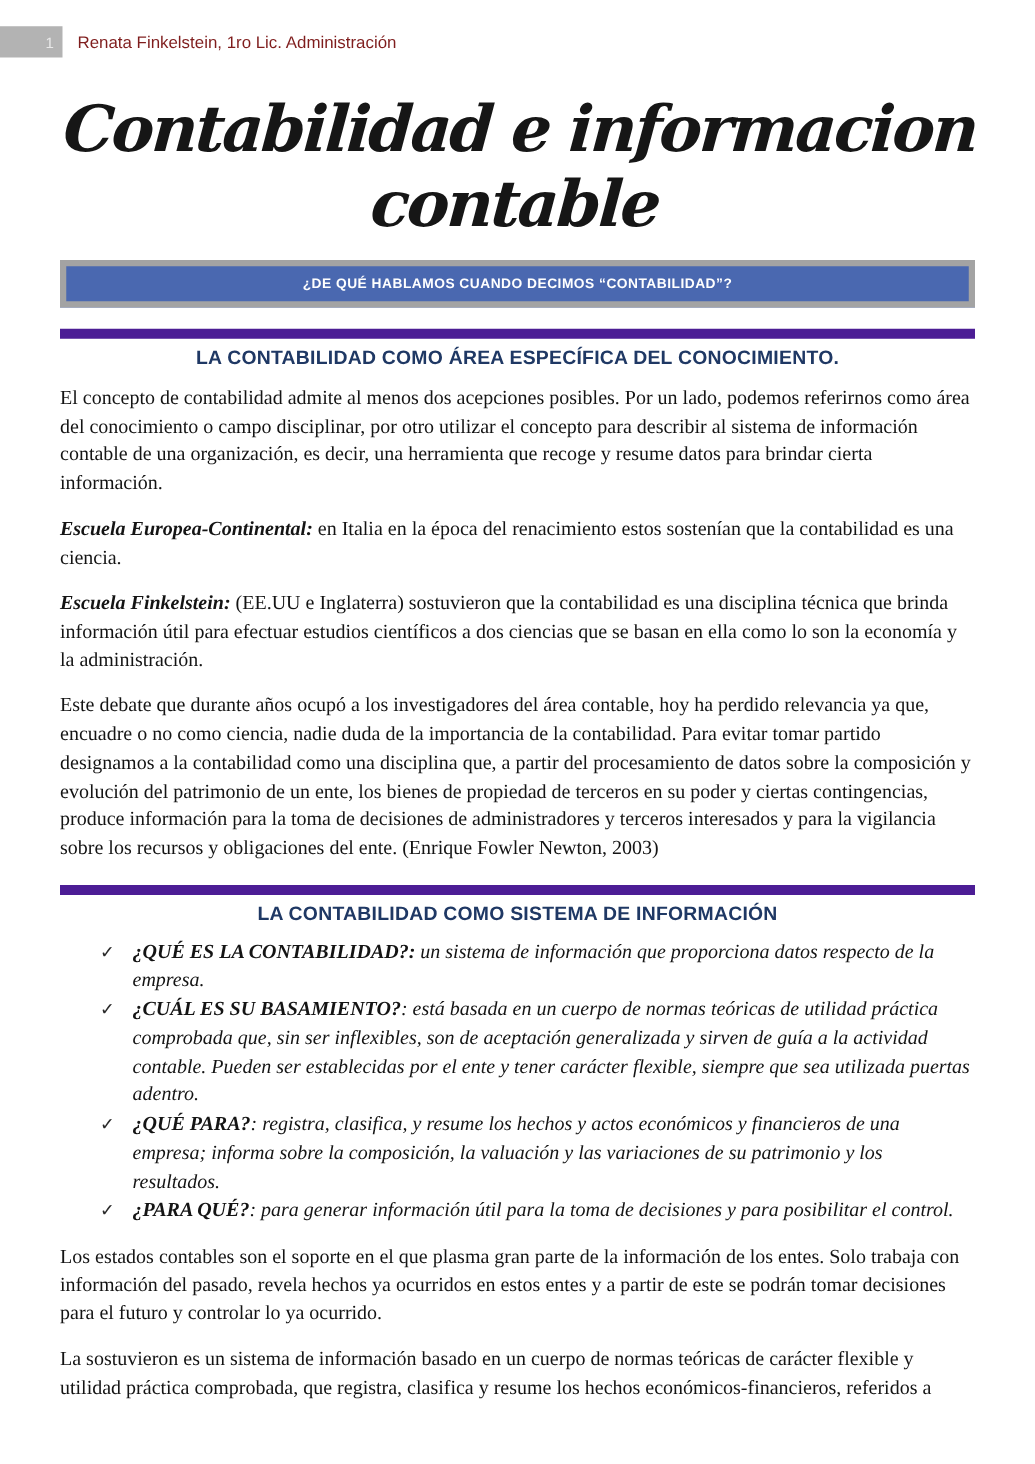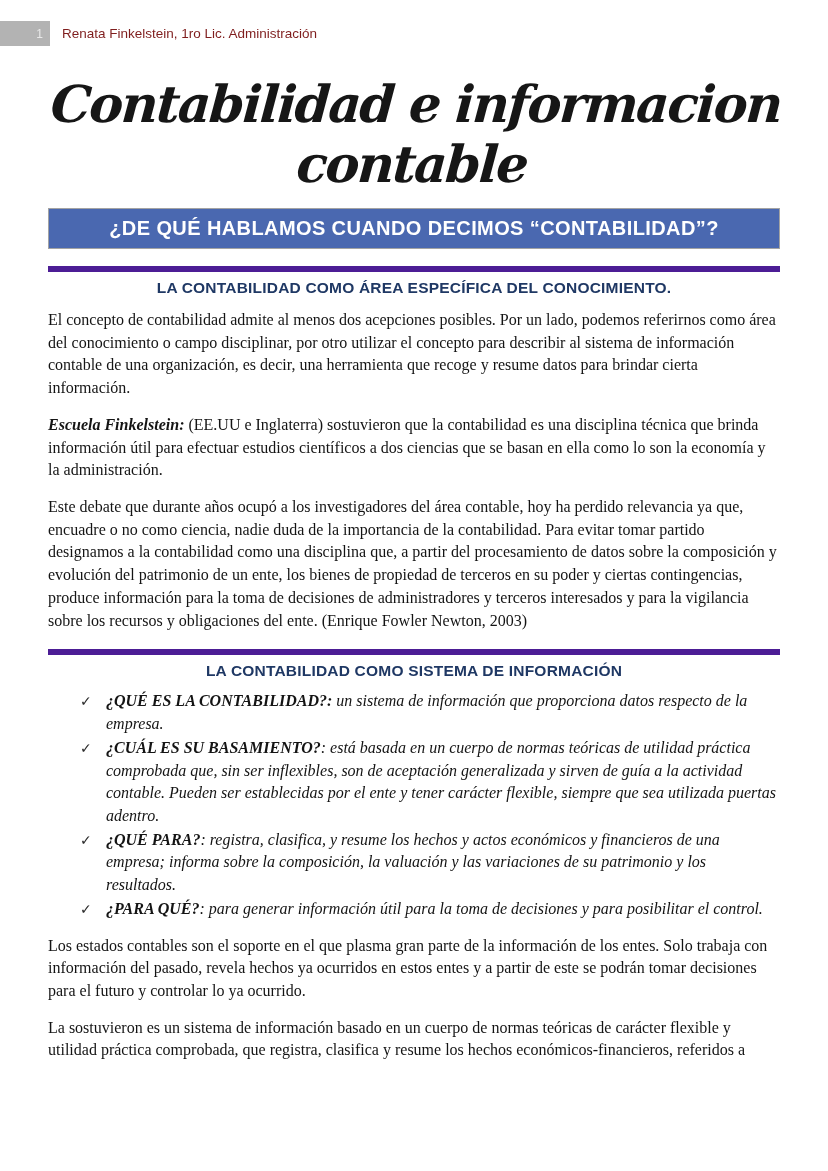--- a/index.html
+++ b/index.html
@@ -43,33 +43,33 @@
     font-weight: 700;
     font-size: 51px;
     letter-spacing: -2px;
     color: #161616;
     transform: skewX(-4deg);
   }
   
   .banner {
     margin-top: 14px;
     background: #4a68b0;
-    border: 1px solid #a3a3a3;
+    border: 5px solid #a3a3a3;
     color: #ffffff;
     font-family: "Liberation Sans", sans-serif;
     font-weight: 700;
-    font-size: 20px;
+    font-size: 11px;
     letter-spacing: 0.4px;
     text-align: center;
     padding: 8px 0 8px 0;
   }
   
   .sec-heading {
     margin: 17px 0 0 0;
-    border-top: 6px solid #4c1d95;
+    border-top: 8px solid #4c1d95;
     padding-top: 7px;
     text-align: center;
     font-family: "Liberation Sans", sans-serif;
     font-weight: 700;
     font-size: 15.5px;
     color: #1f3864;
     letter-spacing: 0.2px;
   }
   p.body-par {
     font-size: 16px;
@@ -109,20 +109,21 @@
   <div class="content">
 
     <h1 class="script-title">Contabilidad e informacion contable</h1>
 
     <div class="banner">¿DE QUÉ HABLAMOS CUANDO DECIMOS “CONTABILIDAD”?</div>
 
     <h2 class="sec-heading">LA CONTABILIDAD COMO ÁREA ESPECÍFICA DEL CONOCIMIENTO.</h2>
 
     <p class="body-par"><span>El concepto de contabilidad admite al menos dos acepciones posibles. Por un lado, podemos referirnos como área del conocimiento o campo disciplinar, por otro utilizar el concepto para describir al sistema de información contable de una organización, es decir, una herramienta que recoge y resume datos para brindar cierta información.</span></p>
 
+    <p class="body-par"><span class="lead-bi">Escuela Europea-Continental:</span> <span>en Italia en la época del renacimiento estos sostenían que la contabilidad es una ciencia.</span></p>
 
     <p class="body-par"><span class="lead-bi">Escuela Finkelstein:</span> <span>(EE.UU e Inglaterra) sostuvieron que la contabilidad es una disciplina técnica que brinda información útil para efectuar estudios científicos a dos ciencias que se basan en ella como lo son la economía y la administración.</span></p>
 
     <p class="body-par"><span>Este debate que durante años ocupó a los investigadores del área contable, hoy ha perdido relevancia ya que, encuadre o no como ciencia, nadie duda de la importancia de la contabilidad. Para evitar tomar partido designamos a la contabilidad como una disciplina que, a partir del procesamiento de datos sobre la composición y evolución del patrimonio de un ente, los bienes de propiedad de terceros en su poder y ciertas contingencias, produce información para la toma de decisiones de administradores y terceros interesados y para la vigilancia sobre los recursos y obligaciones del ente. (Enrique Fowler Newton, 2003)</span></p>
 
     <h2 class="sec-heading">LA CONTABILIDAD COMO SISTEMA DE INFORMACIÓN</h2>
 
 
     <ul class="checklist">
       <li>

